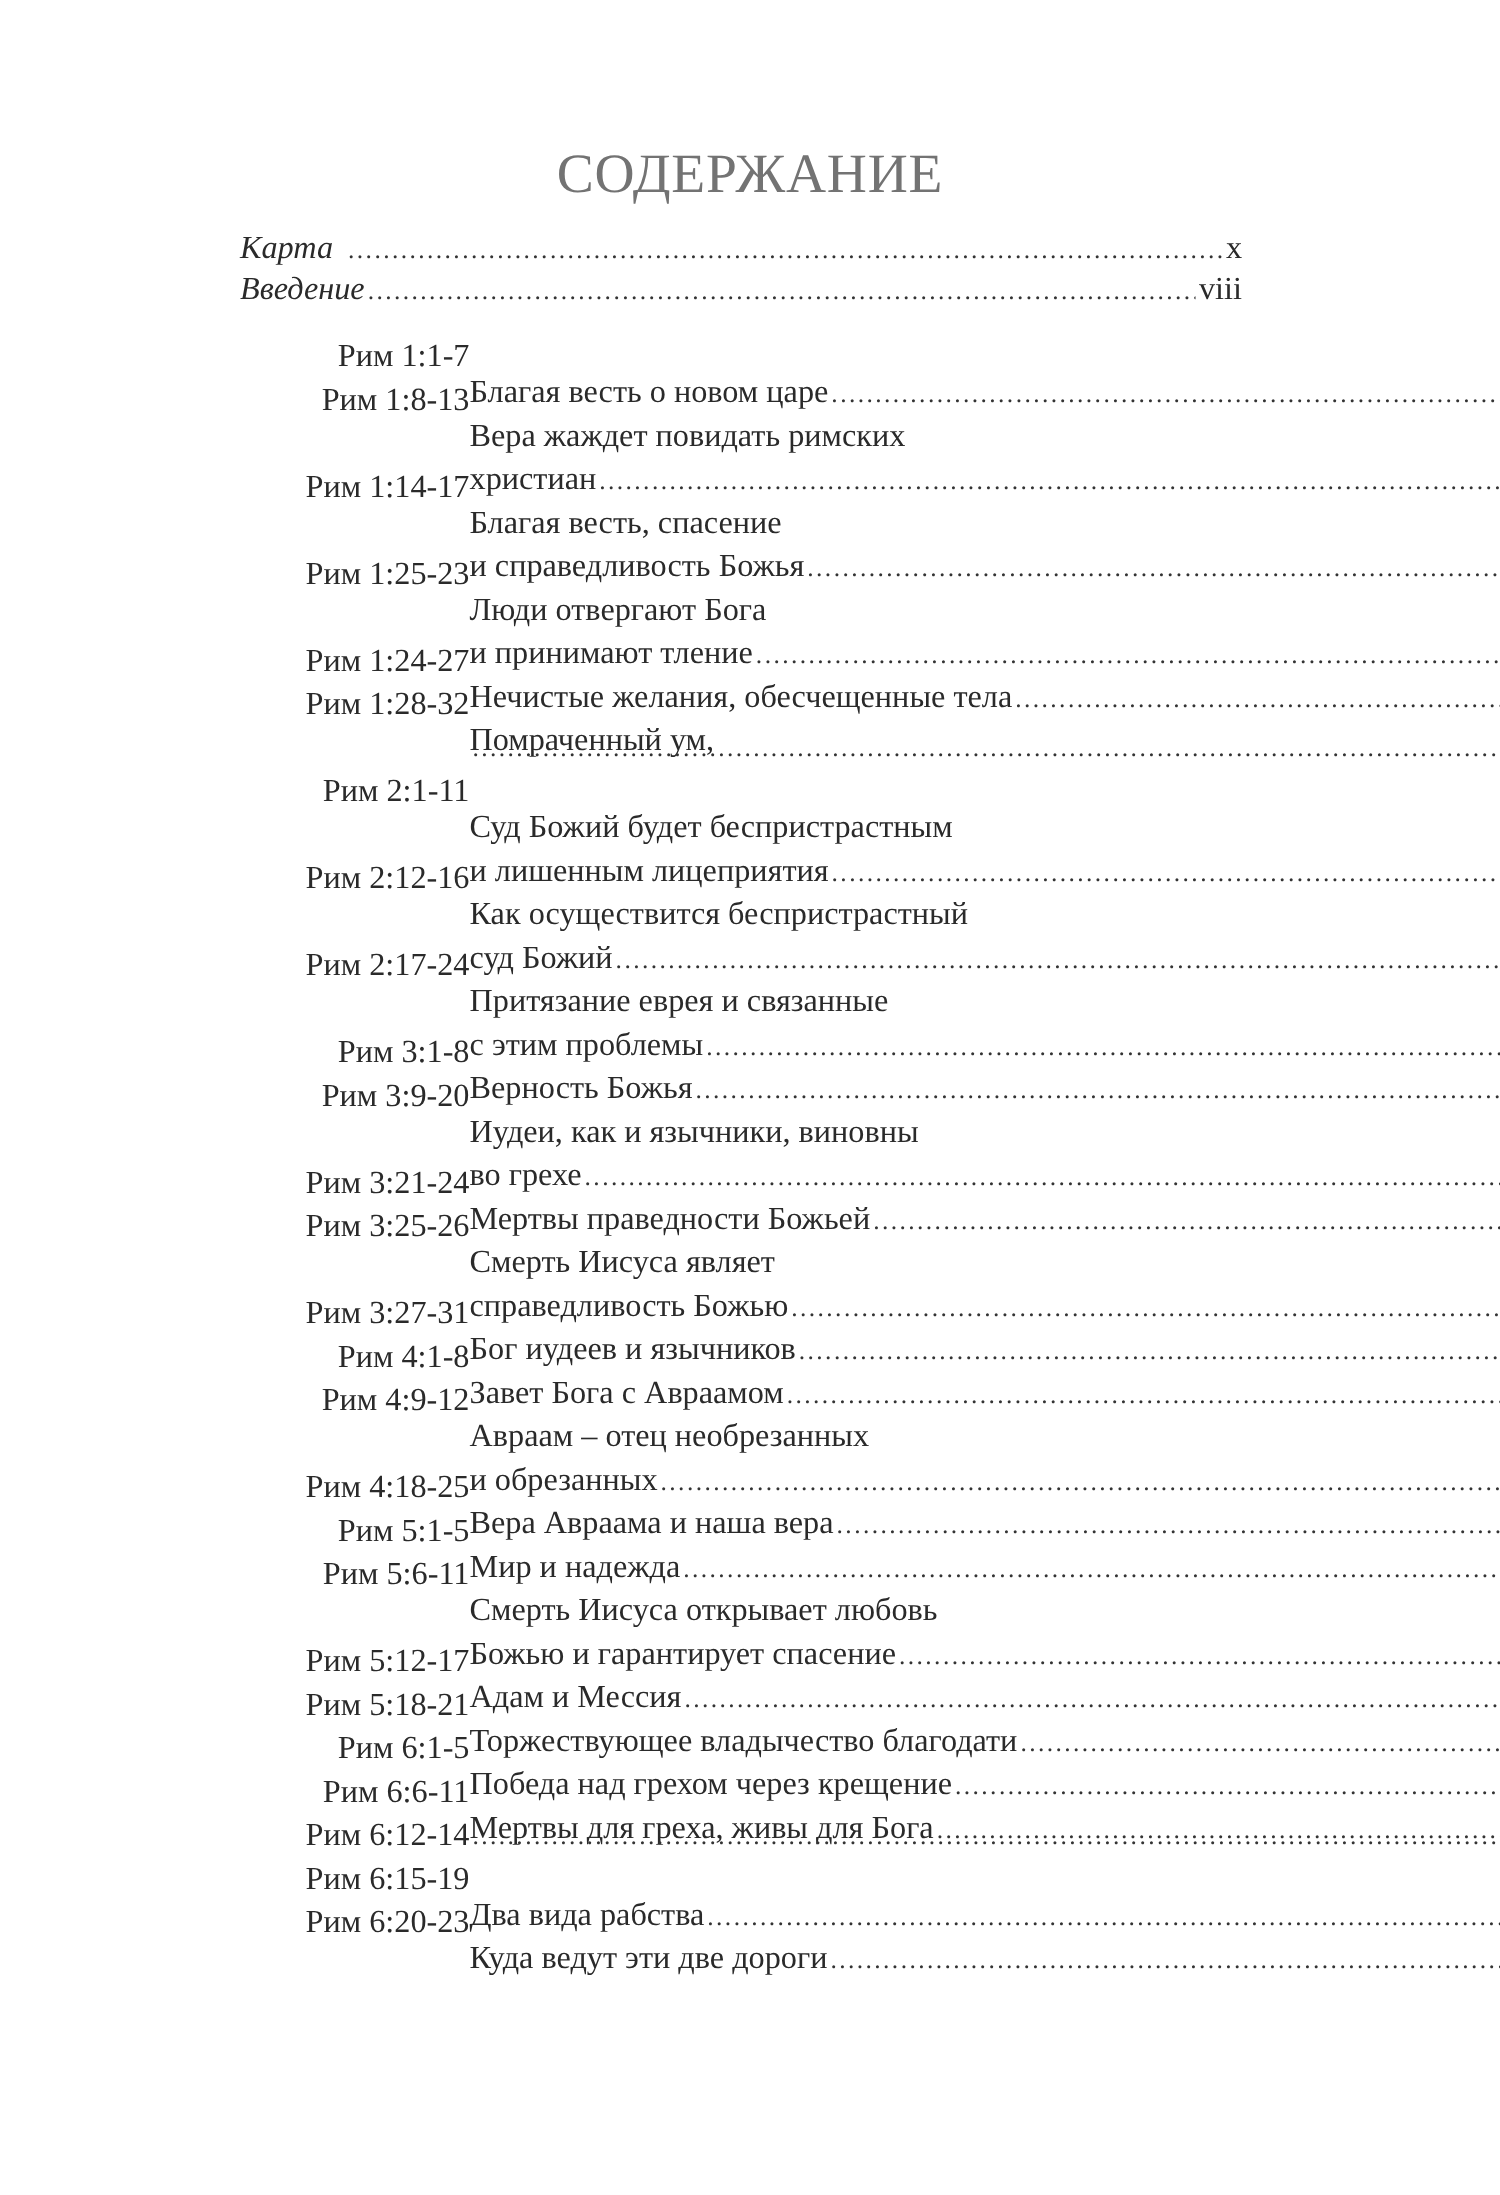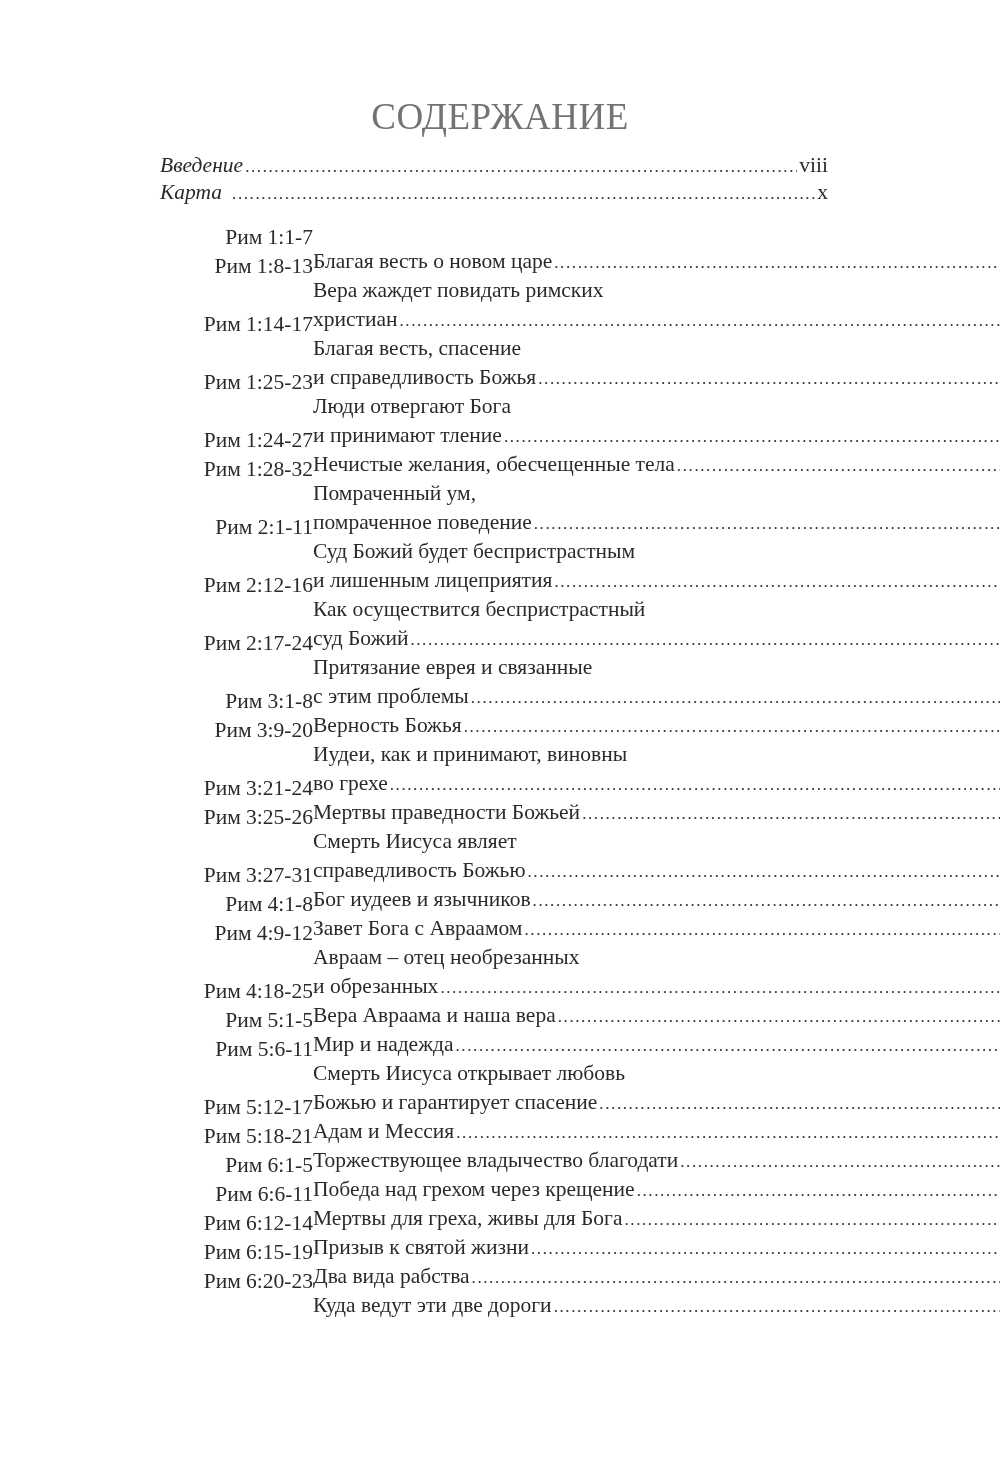--- a/index.html
+++ b/index.html
@@ -21,29 +21,29 @@
   .line .txt { white-space: nowrap; margin-top: 24px; }
 </style>
 </head>
 <body>
 
 <h1 class="page-title">СОДЕРЖАНИЕ</h1>
 
 <div class="toc">
   <div class="intros">
     <div class="intro-line">
+      <span class="label">Карта</span>
+      <span class="leader" style="margin-left:10px"></span>
+      <span class="page">x</span>
+    </div>
+    <div class="intro-line">
       <span class="label">Введение</span>
       <span class="leader"></span>
       <span class="page">viii</span>
     </div>
-    <div class="intro-line">
-      <span class="label">Карта</span>
-      <span class="leader" style="margin-left:10px"></span>
-      <span class="page">x</span>
-    </div>
   </div>
   <div id="entries">
       <div class="entry">
         <div class="ref">Рим 1:1-7</div>
         <div class="body">
           <div class="line">
             <span class="txt">Благая весть о новом царе</span>
             <span class="leader"></span>
           </div>
         </div>
@@ -93,21 +93,20 @@
           </div>
         </div>
       </div>
       <div class="entry">
         <div class="ref">Рим 1:28-32</div>
         <div class="body">
           <div class="line">
             <span class="txt">Помраченный ум,</span>
           </div>
           <div class="line">
-            <span class="txt">помраченное поведение</span>
             <span class="leader"></span>
           </div>
         </div>
       </div>
       <div class="entry">
         <div class="ref">Рим 2:1-11</div>
         <div class="body">
           <div class="line">
             <span class="txt">Суд Божий будет беспристрастным</span>
           </div>
@@ -147,21 +146,21 @@
           <div class="line">
             <span class="txt">Верность Божья</span>
             <span class="leader"></span>
           </div>
         </div>
       </div>
       <div class="entry">
         <div class="ref">Рим 3:9-20</div>
         <div class="body">
           <div class="line">
-            <span class="txt">Иудеи, как и принимают, виновны</span>
+            <span class="txt">Иудеи, как и язычники, виновны</span>
           </div>
           <div class="line">
             <span class="txt">во грехе</span>
             <span class="leader"></span>
           </div>
         </div>
       </div>
       <div class="entry">
         <div class="ref">Рим 3:21-24</div>
         <div class="body">
@@ -276,21 +275,20 @@
           <div class="line">
             <span class="txt">Мертвы для греха, живы для Бога</span>
             <span class="leader"></span>
           </div>
         </div>
       </div>
       <div class="entry">
         <div class="ref">Рим 6:12-14</div>
         <div class="body">
           <div class="line">
-            <span class="txt">Призыв к святой жизни</span>
             <span class="leader"></span>
           </div>
         </div>
       </div>
       <div class="entry">
         <div class="ref">Рим 6:15-19</div>
         <div class="body">
           <div class="line">
             <span class="txt">Два вида рабства</span>
             <span class="leader"></span>

